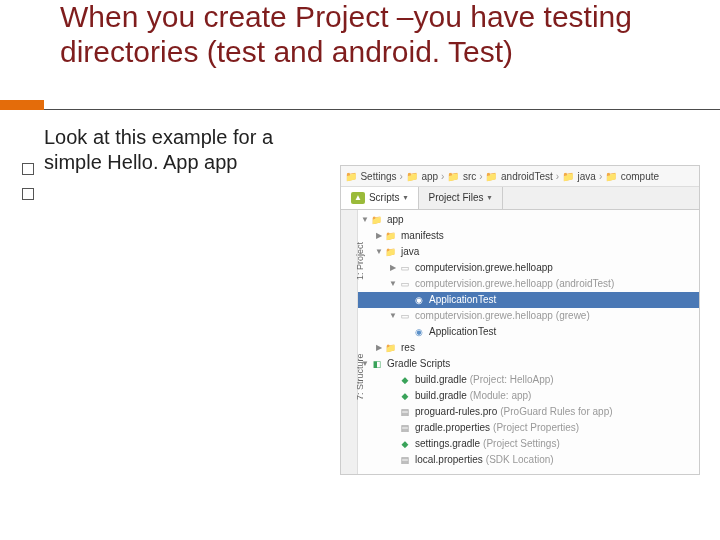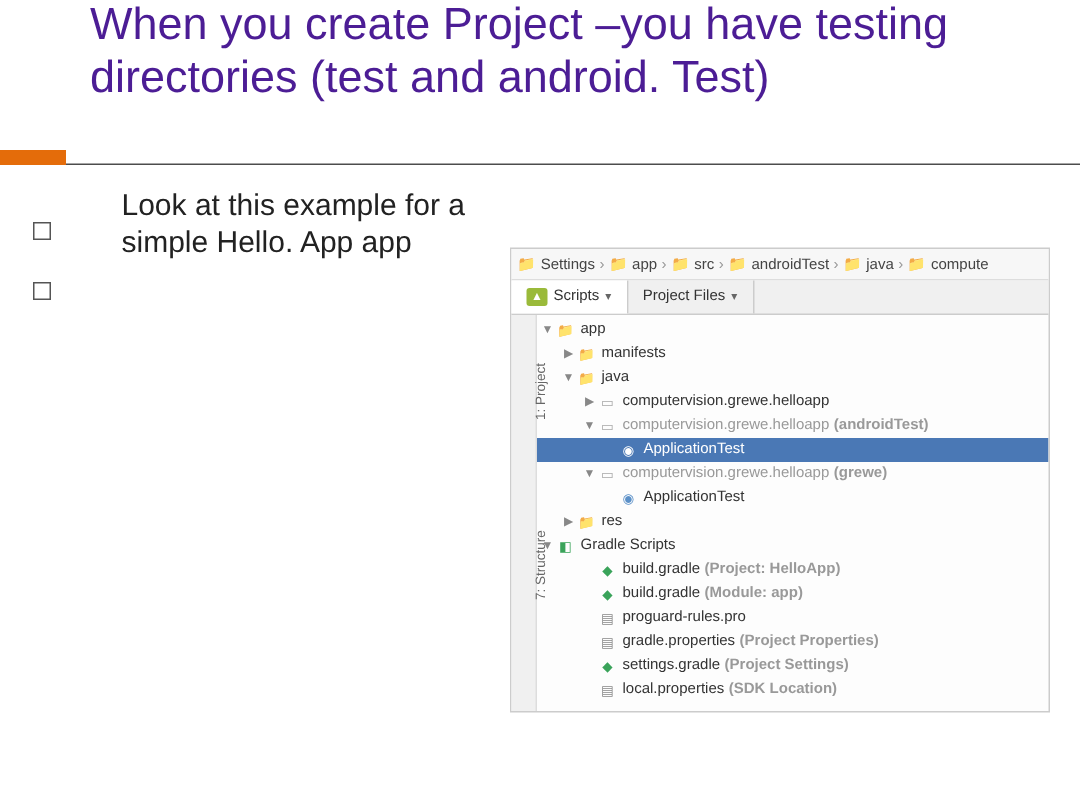--- a/index.html
+++ b/index.html
@@ -21,21 +21,21 @@
     position: absolute;
     left: 60px;
     top: 0px;
     width: 600px;
   }
   .title-block h1 {
     margin: 0;
     font-weight: 300;
     font-size: 30px;
     line-height: 1.15;
-    color: #4c1d95;
+    color: #7f1d1d;
   }
   .accent-bar {
     position: absolute;
     left: 0;
     top: 100px;
     width: 44px;
     height: 10px;
     background: #e46c0a;
     z-index: 2;
   }
@@ -49,23 +49,22 @@
     opacity: 0.7;
   }
   .bullets {
     position: absolute;
     left: 22px;
     top: 125px;
     width: 290px;
   }
   .bullet-row {
     display: flex;
-    align-items: center;
+    align-items: flex-end;
     margin-bottom: 6px;
-    gap: 37px;
   }
   .bullet-box {
     width: 10px;
     height: 10px;
     border: 1.5px solid #555;
     margin-top: 7px;
     margin-right: 10px;
     flex-shrink: 0;
   }
   .bullet-text {
@@ -196,21 +195,21 @@
   .gradle-ico { color: #3aa35a; }
   .file-ico { color: #888; }
   .label { color: #333; }
   .label.dim { color: #999; }
   .node.selected {
     background: #4a78b5;
   }
   .node.selected .label,
   .node.selected .arrow,
   .node.selected .ico { color: #fff; }
-  .annot { color: #999; margin-left: 3px; font-weight: bold; }
+  .annot { color: #999; margin-left: 3px; }
   .indent0 { padding-left: 2px; }
   .indent1 { padding-left: 16px; }
   .indent2 { padding-left: 30px; }
   .indent3 { padding-left: 44px; }
 </style>
 </head>
 <body>
 
 <div class="slide">
 
@@ -344,20 +343,21 @@
         <span class="arrow"></span>
         <span class="ico gradle-ico">◆</span>
         <span class="label">build.gradle</span>
         <span class="annot">(Module: app)</span>
       </div>
 
       <div class="node indent2">
         <span class="arrow"></span>
         <span class="ico file-ico">▤</span>
         <span class="label">proguard-rules.pro</span>
+        <span class="annot">(ProGuard Rules for app)</span>
       </div>
 
       <div class="node indent2">
         <span class="arrow"></span>
         <span class="ico file-ico">▤</span>
         <span class="label">gradle.properties</span>
         <span class="annot">(Project Properties)</span>
       </div>
 
       <div class="node indent2">

